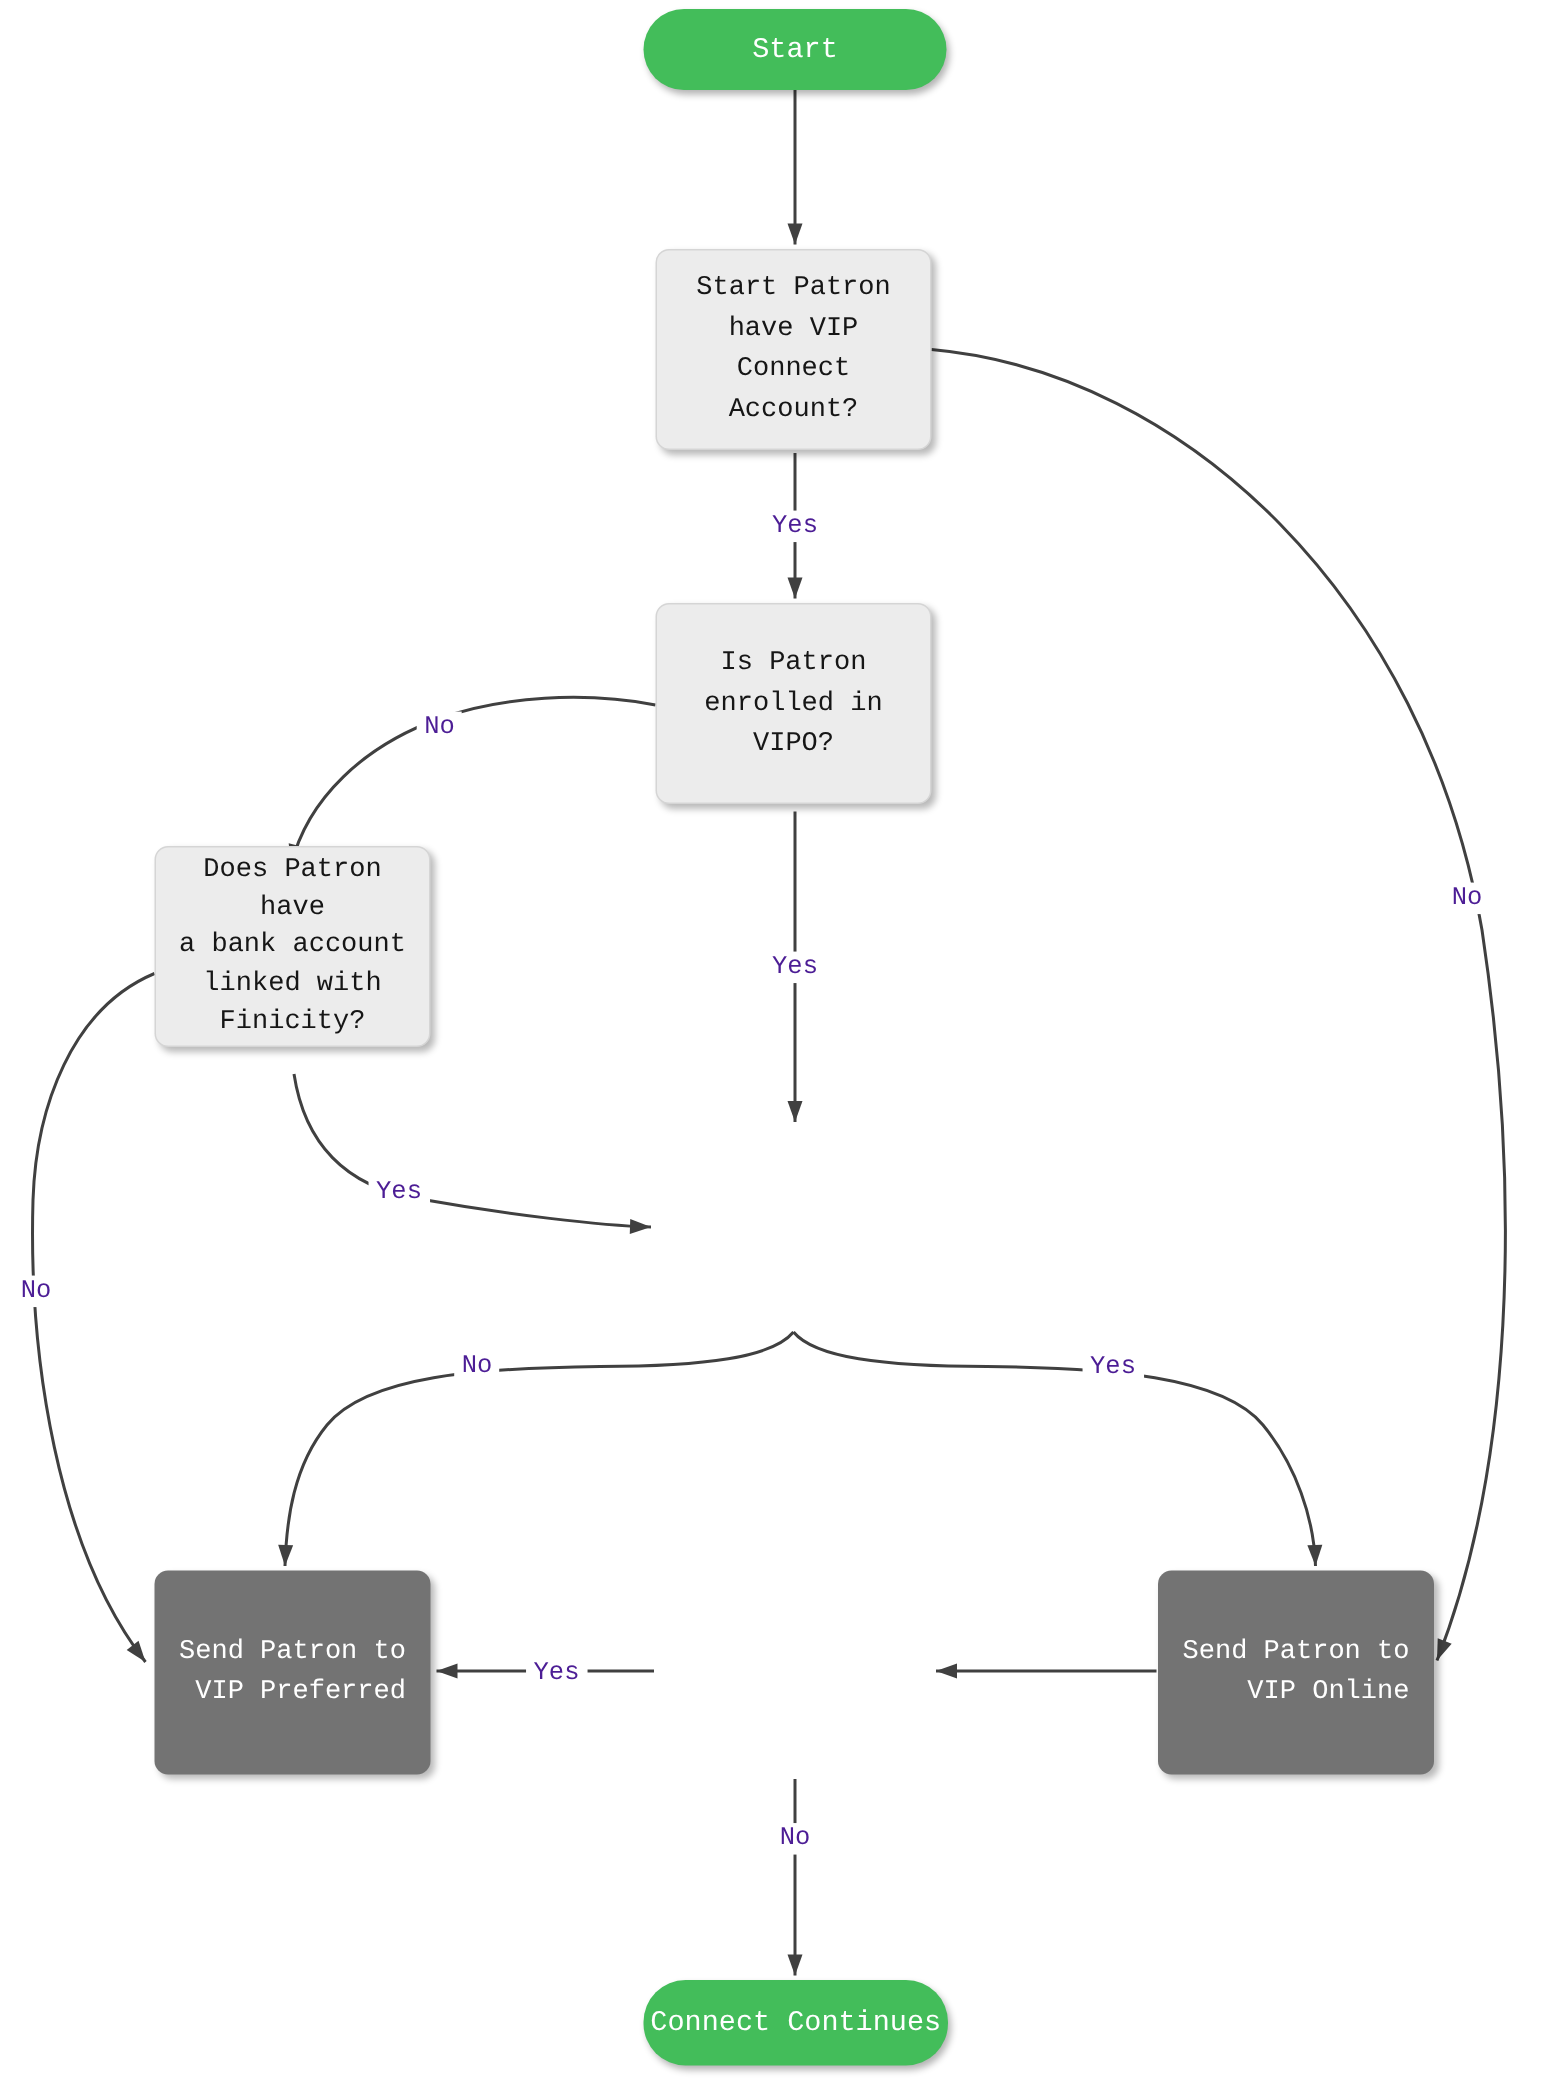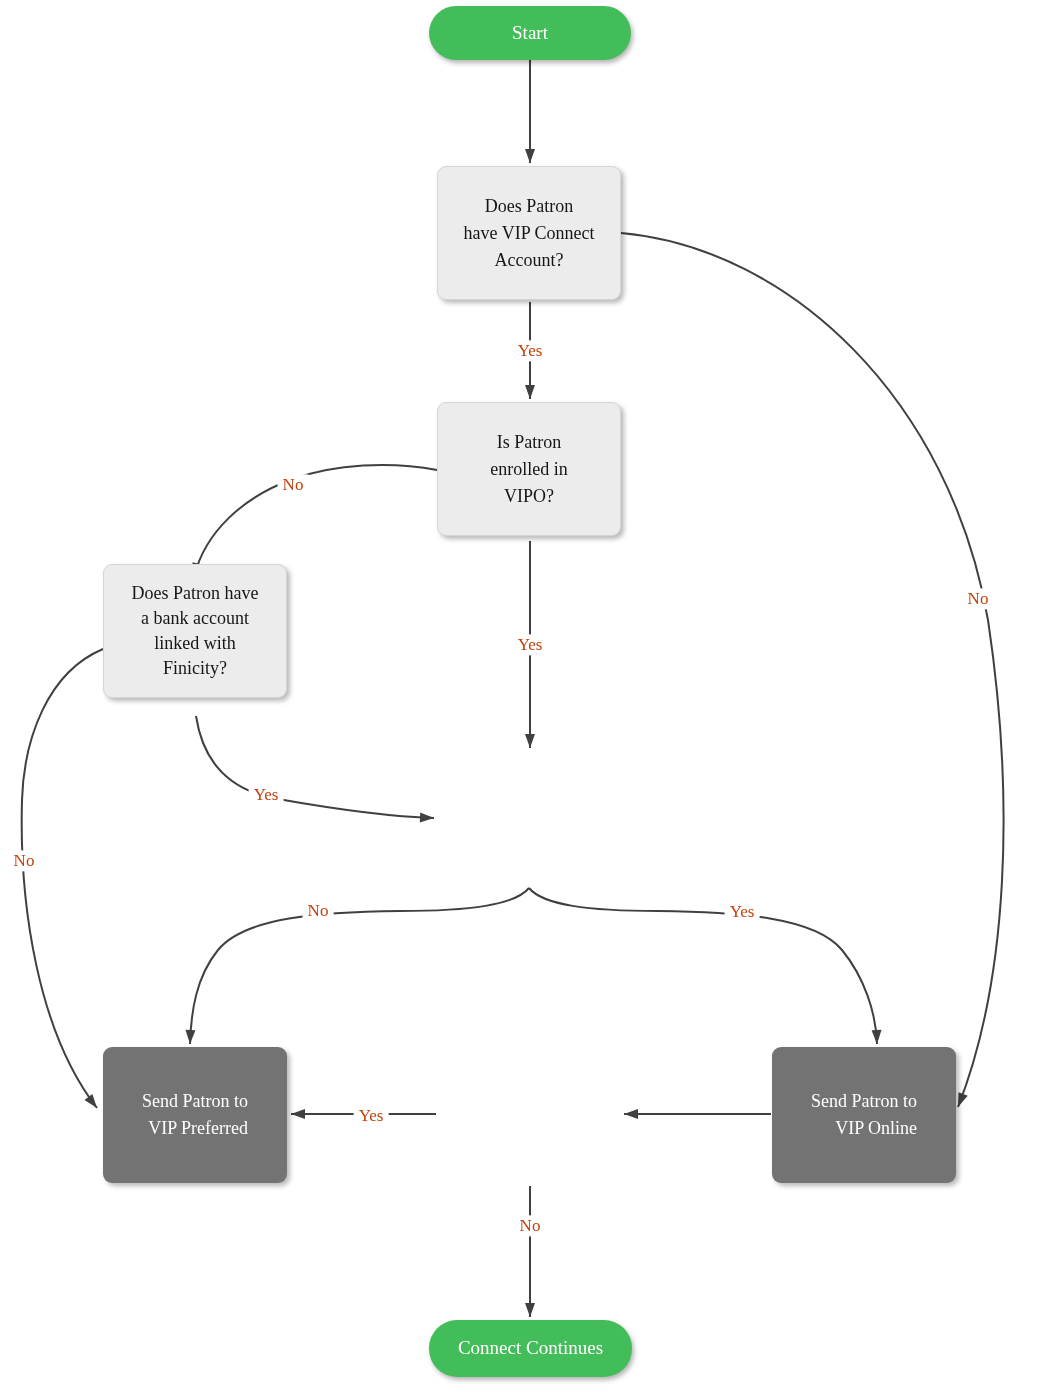--- a/index.html
+++ b/index.html
@@ -1,21 +1,21 @@
 <!DOCTYPE html>
 <html><head>
 <meta charset="utf-8">
 <style>
   html, body { margin: 0; padding: 0; background: #ffffff; }
   .canvas {
     position: relative;
     width: 1022px;
     height: 1392px;
     background: #ffffff;
-    font-family: Liberation Serif, serif;
+    font-family: Liberation Mono, monospace;
     overflow: hidden;
     border-radius: 25px;
   }
   svg.edges {
     position: absolute;
     left: 0; top: 0;
     width: 1041px; height: 1392px;
   }
   .edge {
     fill: none;
@@ -54,21 +54,21 @@
     border-radius: 9px;
     font-size: 18px;
     box-shadow: 3px 3px 5px rgba(0,0,0,0.28);
     padding: 6px 8px;
     text-align: right;
   }
   .edge-label {
     position: absolute;
     transform: translate(-50%, -50%);
     background: #ffffff;
-    color: #c2410c;
+    color: #4c1d95;
     font-size: 17px;
     padding: 0 5px;
     line-height: 1.25;
   }
 </style>
 </head>
 <body>
 
 <div class="canvas">
 
@@ -87,21 +87,21 @@
     <path class="edge" d="M 103 649 C 48 672 24 738 22 800 C 19 905 38 1032 97 1108" marker-end="url(#arrow)"></path>
     <path class="edge" d="M 529 888 C 515 905 470 911 400 911 C 320 912 245 917 218 950 C 196 977 191 1012 190 1044" marker-end="url(#arrow)"></path>
     <path class="edge" d="M 529 888 C 543 905 588 911 658 911 C 738 912 815 917 842 950 C 864 977 876 1012 877 1044" marker-end="url(#arrow)"></path>
     <path class="edge" d="M 771 1114 L 624 1114" marker-end="url(#arrow)"></path>
     <path class="edge" d="M 436 1114 L 291 1114" marker-end="url(#arrow)"></path>
     <path class="edge" d="M 530 1186 L 530 1317" marker-end="url(#arrow)"></path>
   </svg>
 
   <div class="node terminator" style="left:429px; top:6px; width:202px; height:54px;">Start</div>
 
-  <div class="node decision" style="left:437px; top:166px; width:184px; height:134px;">Does Patron
+  <div class="node decision" style="left:437px; top:166px; width:184px; height:134px;">Start Patron
 have VIP Connect
 Account?</div>
 
   <div class="node decision" style="left:437px; top:402px; width:184px; height:134px;">Is Patron
 enrolled in
 VIPO?</div>
 
   <div class="node decision" style="left:103px; top:564px; width:184px; height:134px; line-height:1.4;">Does Patron have
 a bank account
 linked with

